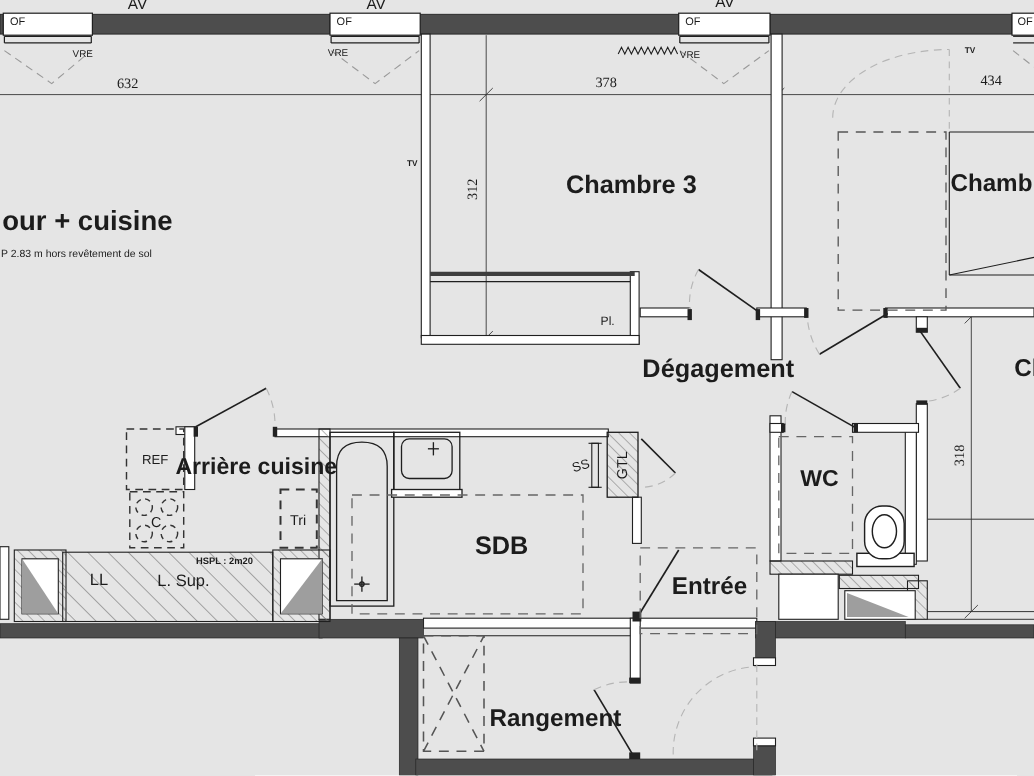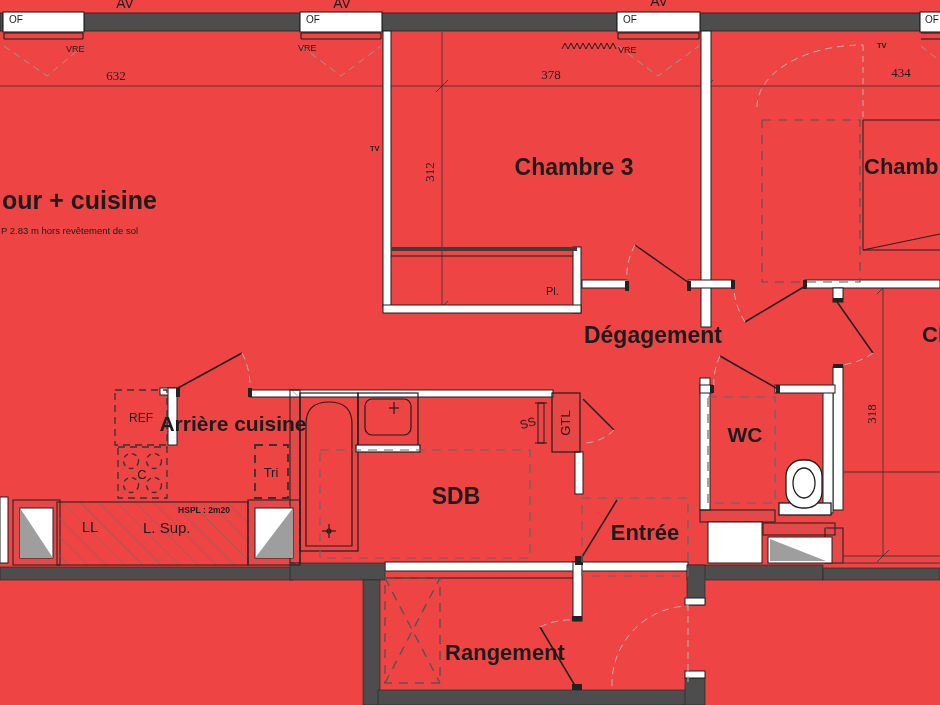--- a/index.html
+++ b/index.html
@@ -1,16 +1,16 @@
 <!DOCTYPE html>
 <html><head>
 <meta charset="utf-8">
 <style>
   html,body{margin:0;padding:0;background:#fff;}
-  #stage{position:relative;width:940px;height:705px;overflow:hidden;background:#ef4444;
+  #stage{position:relative;width:940px;height:705px;overflow:hidden;background:#e5e5e5;
          font-family:"Liberation Sans",sans-serif;}
   svg{display:block}
   text{fill:#1c1c1c}
   .room{font-family:"Liberation Sans",sans-serif;font-weight:bold;}
   .dim{font-family:"Liberation Serif",serif;}
   .small{font-family:"Liberation Sans",sans-serif;}
 </style>
 </head>
 <body>
 <div id="stage">

